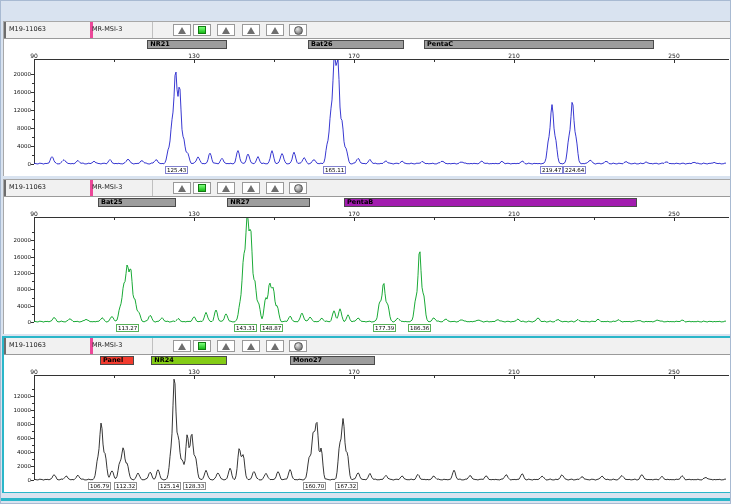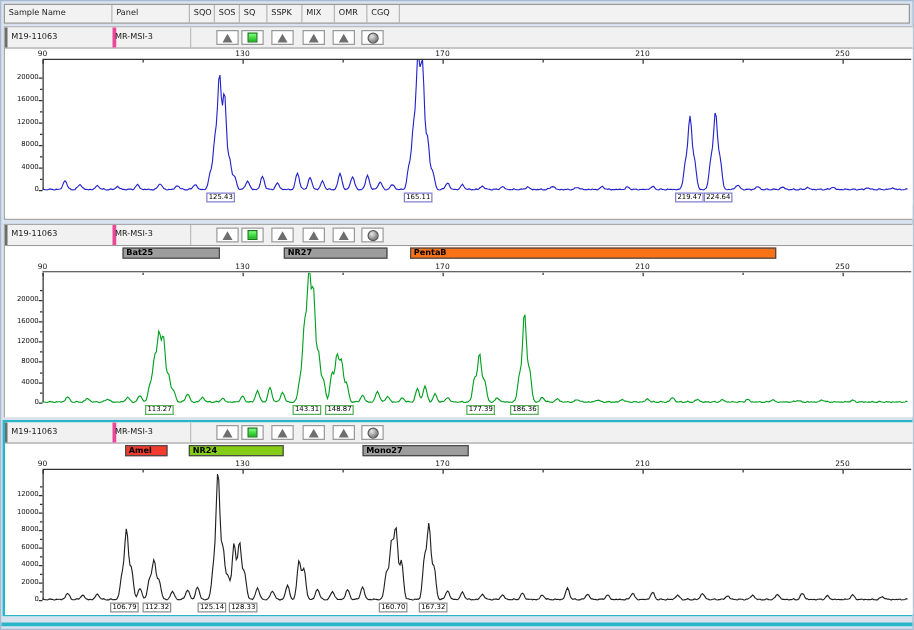--- a/index.html
+++ b/index.html
@@ -62,32 +62,20 @@
     font-size:5.5px;line-height:7px;text-align:center;color:#000;
     border:1px solid #999;box-sizing:border-box;padding:0 1px;white-space:nowrap;
   }
   .bottom-bar{position:absolute;left:0;top:497px;width:731px;height:3px;background:#2ab6c9;}
 </style>
 </head>
 <body>
 
 <div class="page">
 
-  <div class="hdr" id="hdr">
-      <div class="hdr-cell" style="width: 86px;">Sample Name</div>
-      <div class="hdr-cell" style="width: 62px;">Panel</div>
-      <div class="hdr-cell" style="width: 20px;">SQO</div>
-      <div class="hdr-cell" style="width: 20px;">SOS</div>
-      <div class="hdr-cell" style="width: 22px;">SQ</div>
-      <div class="hdr-cell" style="width: 28px;">SSPK</div>
-      <div class="hdr-cell" style="width: 26px;">MIX</div>
-      <div class="hdr-cell" style="width: 26px;">OMR</div>
-      <div class="hdr-cell" style="width: 26px;">CGQ</div>
-      <div class="hdr-cell hdr-fill"></div>
-    </div>
 
   <div class="group" style="top:20px">
     <div class="sample-row">
       <div class="edge"></div>
       <div class="cell-name">M19-11063</div>
       <div class="cell-panel">MR-MSI-3</div>
       <div class="flags">
           <div class="flag-cell" style="left: 169px;">
             <div class="icon-triangle"></div>
           </div>
@@ -101,20 +89,25 @@
             <div class="icon-triangle"></div>
           </div>
           <div class="flag-cell" style="left: 262px;">
             <div class="icon-triangle"></div>
           </div>
           <div class="flag-cell" style="left: 285px;">
             <div class="icon-sphere"></div>
           </div>
         </div>
     </div>
+    <div class="marker-row">
+        <div class="marker-bar" style="left: 143.2px; width: 80px; background: rgb(157, 157, 157);">NR21</div>
+        <div class="marker-bar" style="left: 304px; width: 96px; background: rgb(157, 157, 157);">Bat26</div>
+        <div class="marker-bar" style="left: 420px; width: 230px; background: rgb(157, 157, 157);">PentaC</div>
+      </div>
     <div class="axis-row">
         <div class="axis-line"></div>
         <div class="x-lab" style="left: 30px;">90</div>
         <div class="x-lab" style="left: 190px;">130</div>
         <div class="x-lab" style="left: 350px;">170</div>
         <div class="x-lab" style="left: 510px;">210</div>
         <div class="x-lab" style="left: 670px;">250</div>
       </div>
     <div class="plot">
         <div class="y-axis"></div>
@@ -176,21 +169,21 @@
             <div class="icon-triangle"></div>
           </div>
           <div class="flag-cell" style="left: 285px;">
             <div class="icon-sphere"></div>
           </div>
         </div>
     </div>
     <div class="marker-row">
         <div class="marker-bar" style="left: 94px; width: 78px; background: rgb(157, 157, 157);">Bat25</div>
         <div class="marker-bar" style="left: 223.2px; width: 82.8px; background: rgb(157, 157, 157);">NR27</div>
-        <div class="marker-bar" style="left: 324px; width: 293.2px; background: #f97316;">PentaB</div>
+        <div class="marker-bar" style="left: 340px; width: 293.2px; background: #a21caf;">PentaB</div>
       </div>
     <div class="axis-row">
         <div class="axis-line"></div>
         <div class="x-lab" style="left: 30px;">90</div>
         <div class="x-lab" style="left: 190px;">130</div>
         <div class="x-lab" style="left: 350px;">170</div>
         <div class="x-lab" style="left: 510px;">210</div>
         <div class="x-lab" style="left: 670px;">250</div>
       </div>
     <div class="plot">
@@ -253,21 +246,21 @@
           </div>
           <div class="flag-cell" style="left: 262px;">
             <div class="icon-triangle"></div>
           </div>
           <div class="flag-cell" style="left: 285px;">
             <div class="icon-sphere"></div>
           </div>
         </div>
     </div>
     <div class="marker-row">
-        <div class="marker-bar" style="left: 96px; width: 34px; background: rgb(242, 59, 46);">Amel</div>
+        <div class="marker-bar" style="left: 96px; width: 34px; background: rgb(242, 59, 46);">Panel</div>
         <div class="marker-bar" style="left: 147.2px; width: 76px; background: #84cc16;">NR24</div>
         <div class="marker-bar" style="left: 286px; width: 85.2px; background: rgb(157, 157, 157);">Mono27</div>
       </div>
     <div class="axis-row">
         <div class="axis-line"></div>
         <div class="x-lab" style="left: 30px;">90</div>
         <div class="x-lab" style="left: 190px;">130</div>
         <div class="x-lab" style="left: 350px;">170</div>
         <div class="x-lab" style="left: 510px;">210</div>
         <div class="x-lab" style="left: 670px;">250</div>

